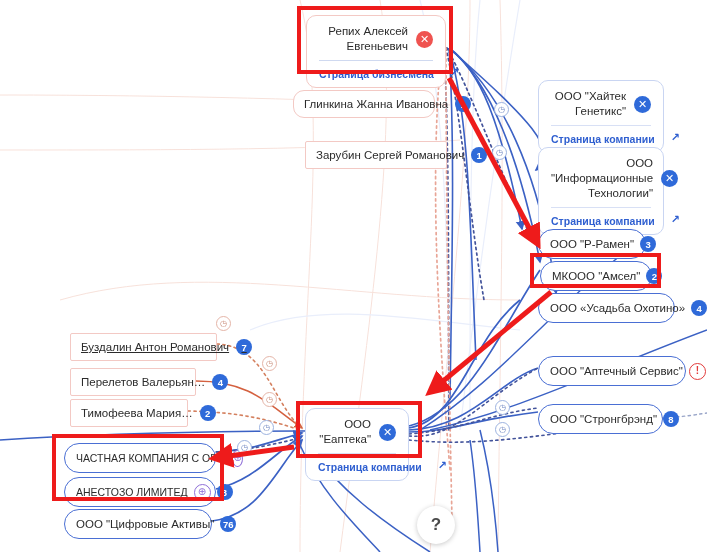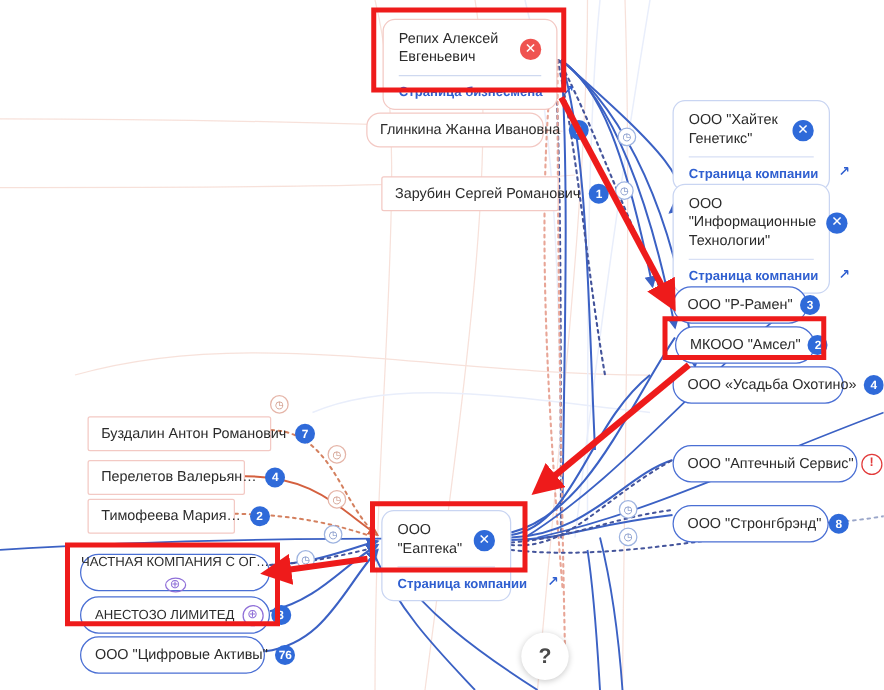--- a/index.html
+++ b/index.html
@@ -52,21 +52,21 @@
     font-size:11.5px;
     color:#2b2b2b;
   }
   .card.pinkcard{border:1px solid #f3c9c4;}
   .card .title{
     display:flex;align-items:center;gap:8px;
     justify-content:space-between;
     padding-bottom:6px;
     line-height:15px;
   }
-  .card .title .t{white-space:normal;}
+  .card .title .t{white-space:normal;text-align:right;}
   .card .divider{height:1px;background:#d8e0f5;margin:0 0 6px 0;}
   .card.pinkcard .divider{background:#cfd9f0;}
   .card .linkrow{
     display:flex;align-items:center;gap:16px;
     color:#2f5fd0;font-weight:bold;font-size:10.5px;
   }
   .card .linkrow .arrow{font-size:11px;transform:translateY(-1px);}
 
   
   .badge{
@@ -286,36 +286,36 @@
       <span class="warn">!</span>
 
     </span>
   </div>
 
   <div class="node pill" style="left:538px;top:404px;width:125px;justify-content:space-between;">
     <span>ООО "Стронгбрэнд"</span>
     <span class="badge">8</span>
   </div>
 
-  <div class="node rect" style="left:70px;top:333px;width:147px;justify-content:space-between;">
+  <div class="node rect" style="left:70px;top:333px;width:147px;justify-content:space-between;text-decoration:underline;">
     <span>Буздалин Антон Романович</span>
     <span class="badge">7</span>
   </div>
 
   <div class="node rect" style="left:70px;top:368px;width:126px;justify-content:space-between;align-items:center;">
     <span>Перелетов Валерьян…</span>
     <span class="badge">4</span>
   </div>
 
   <div class="node rect" style="left:70px;top:399px;width:118px;justify-content:space-between;">
     <span>Тимофеева Мария…</span>
     <span class="badge">2</span>
   </div>
 
-  <div class="node pill" style="left:64px;top:443px;width:152px;justify-content:space-between;font-size:10.5px;flex-direction:column;">
+  <div class="node pill" style="left:64px;top:443px;width:152px;justify-content:space-between;font-size:10.5px;">
     <span>ЧАСТНАЯ КОМПАНИЯ С ОГ…</span>
     <span class="globe">⊕</span>
   </div>
 
   <div class="node pill" style="left:64px;top:477px;width:152px;justify-content:space-between;font-size:10.5px;">
     <span>АНЕСТОЗО ЛИМИТЕД</span>
     <span style="display:flex;align-items:center;gap:6px;">
       <span class="globe">⊕</span>
       <span class="badge">3</span>
     </span>

